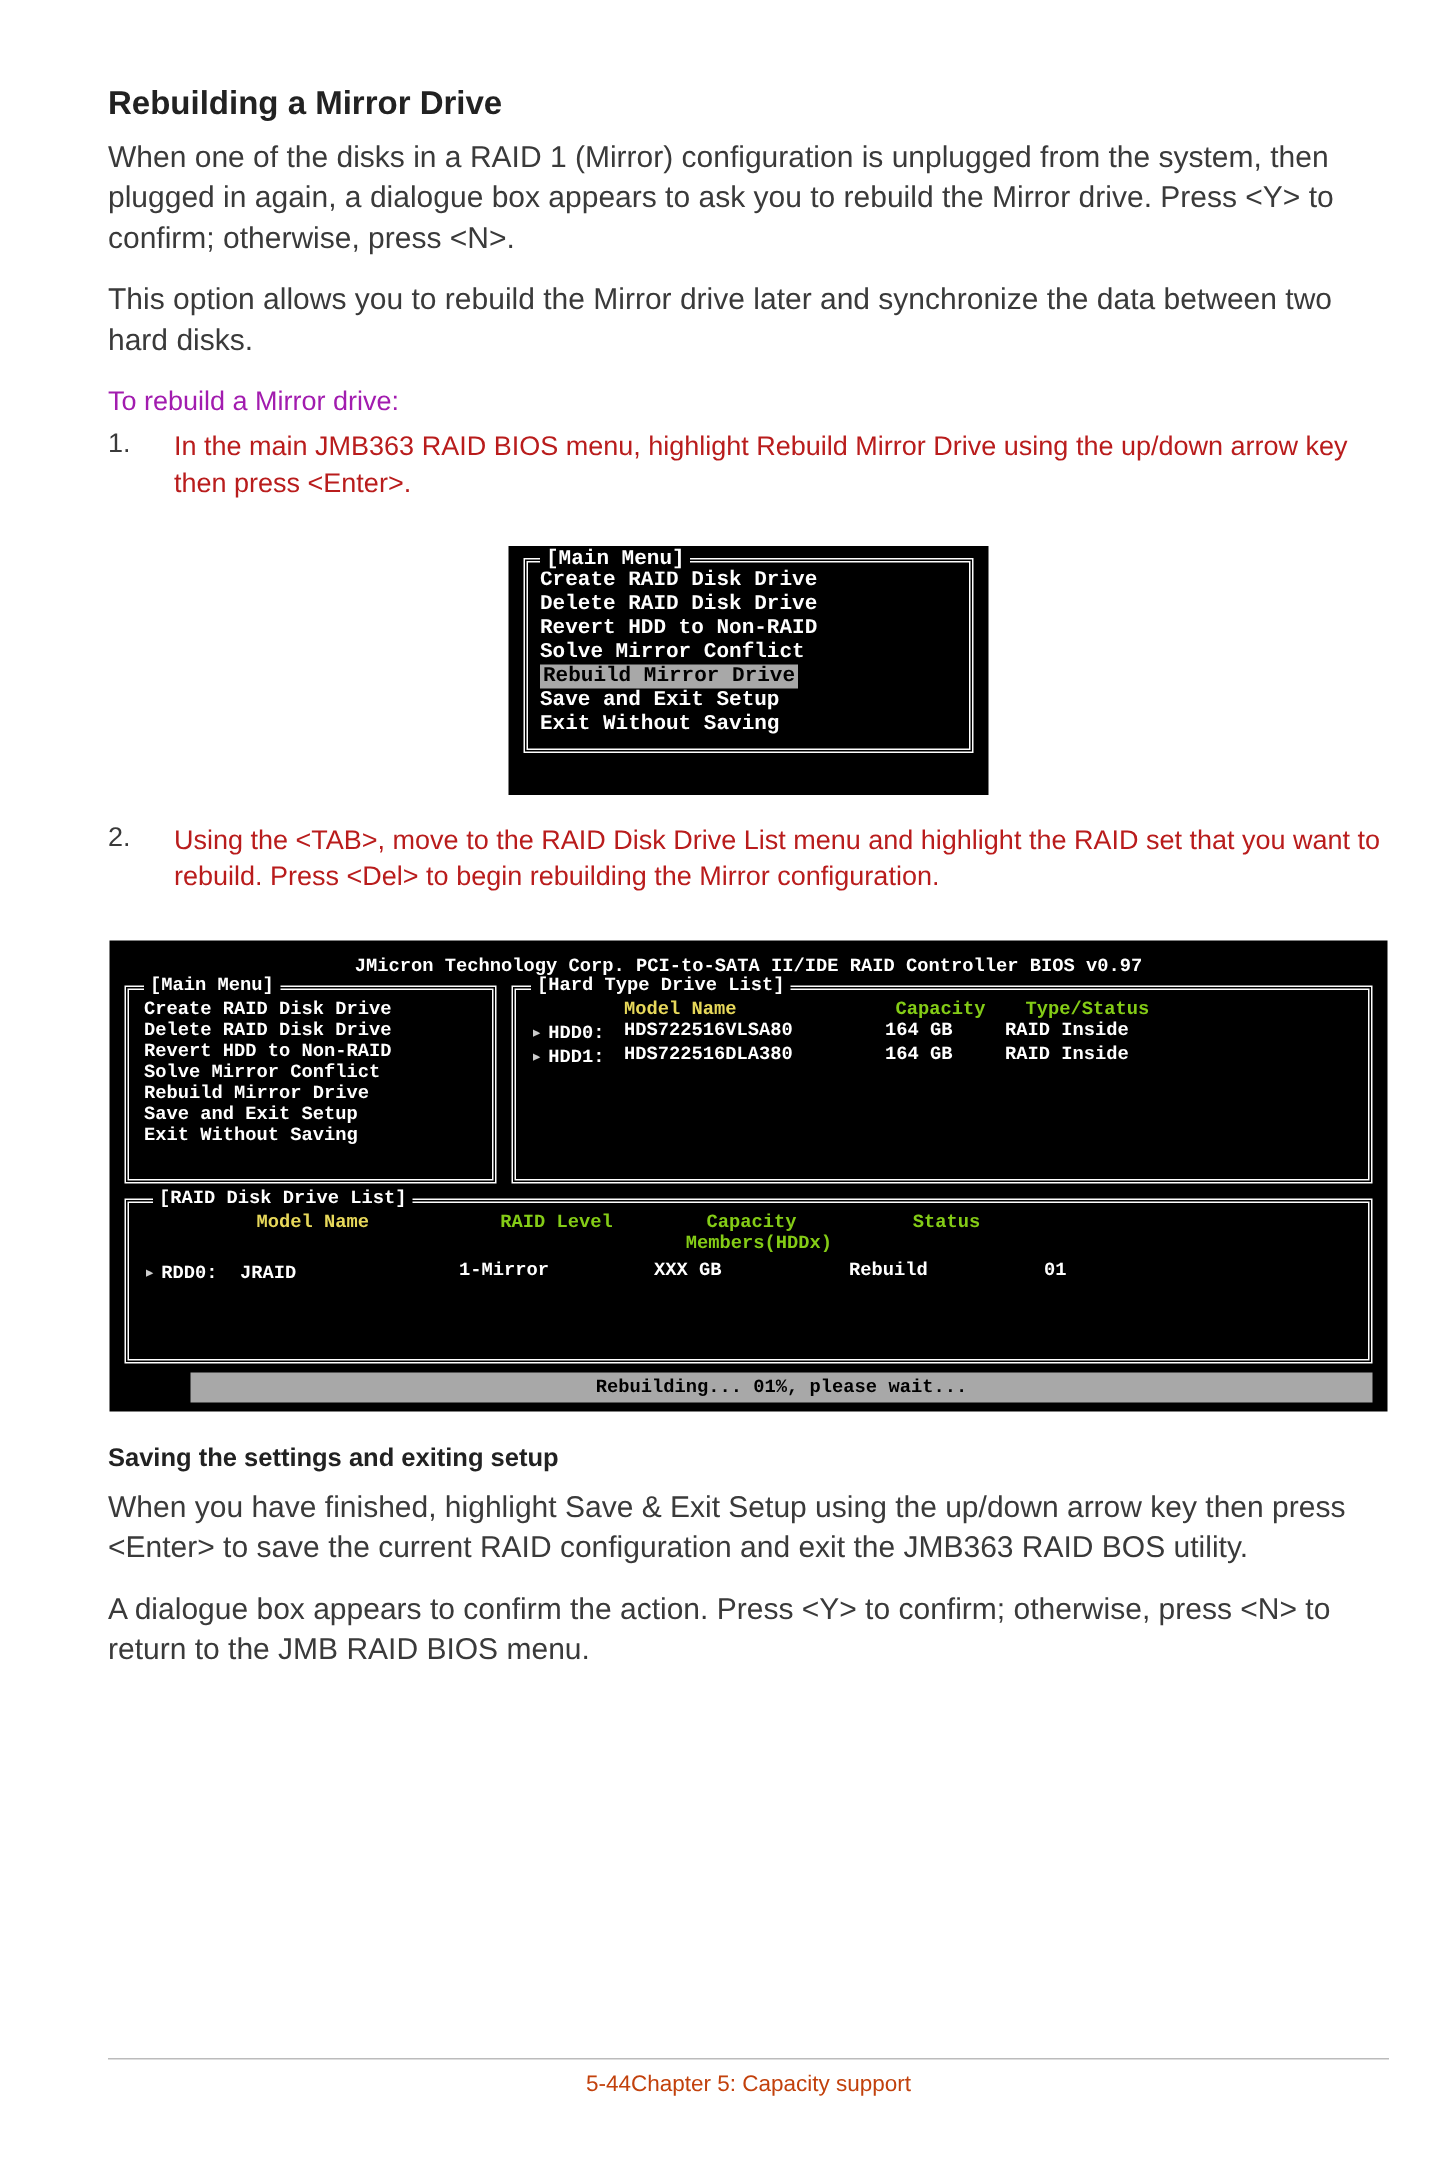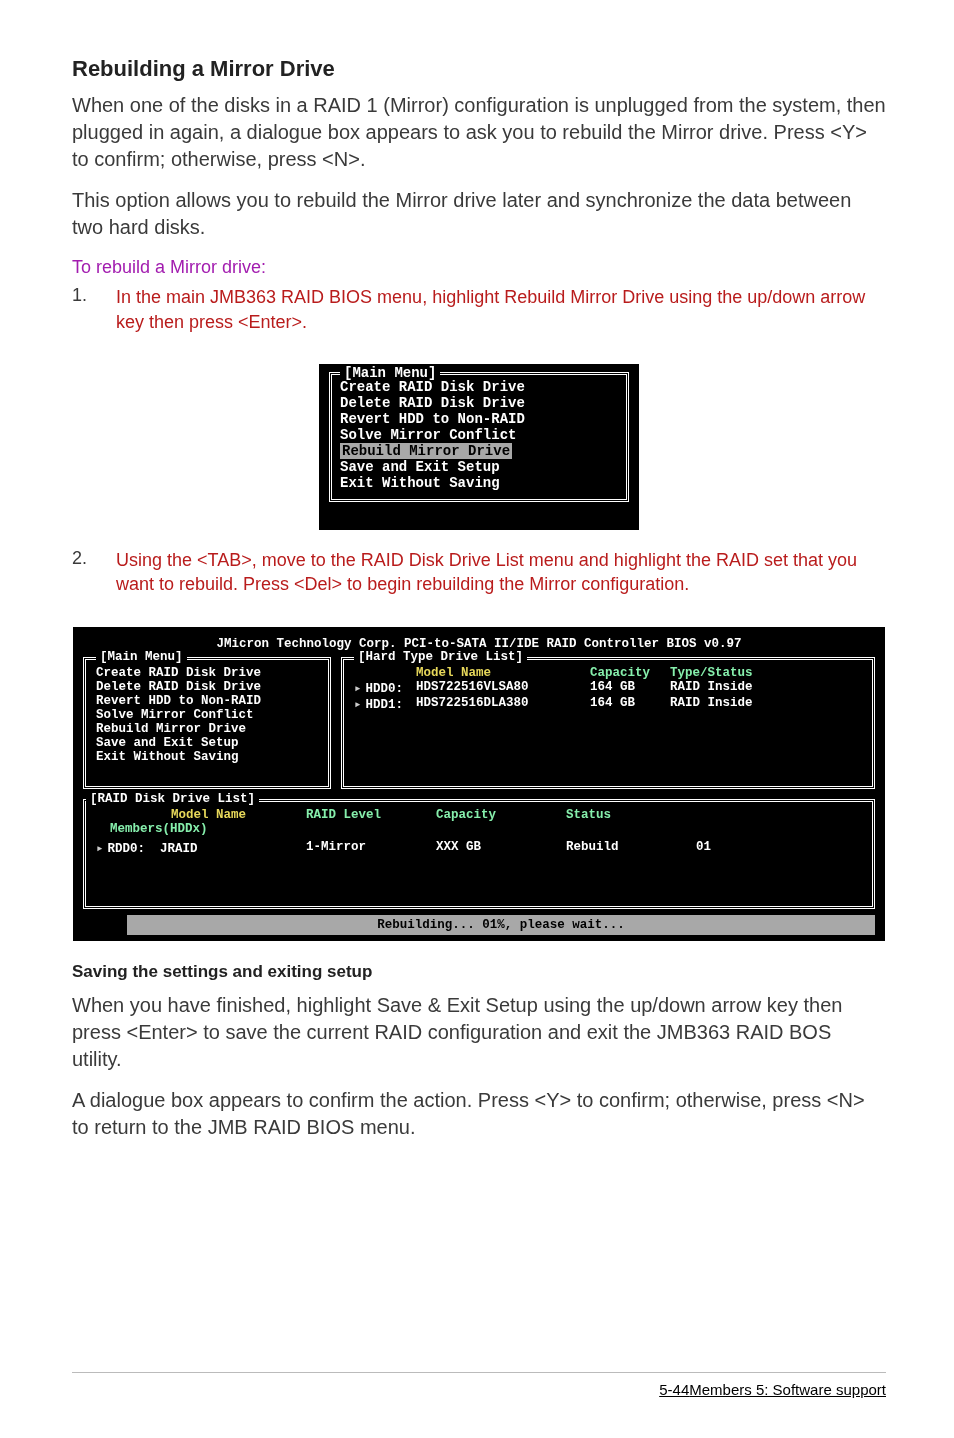--- a/index.html
+++ b/index.html
@@ -1,17 +1,17 @@
 <!DOCTYPE html>
 <html><head>
 <meta charset="utf-8">
 <style>
   * { box-sizing: border-box; margin: 0; padding: 0; }
   html, body { width: 954px; height: 1438px; background: #fff; font-family: Arial, Helvetica, sans-serif; color: #333; }
-  .page { padding: 56px 68px 40px 72px; display: flex; flex-direction: column; height: 100%; }
+  .page { padding: 56px 28px 40px 72px; display: flex; flex-direction: column; height: 100%; }
   h2.section { font-size: 22px; font-weight: bold; color: #222; margin-bottom: 10px; }
   p.body { font-size: 20px; line-height: 1.35; color: #3a3a3a; margin-bottom: 14px; }
   p.step-intro { font-size: 18px; line-height: 1.35; color: #a21caf; margin-bottom: 6px; }
   ol.steps { list-style: none; padding: 0; margin: 0 0 10px 0; }
   ol.steps li { display: flex; margin-bottom: 12px; }
   ol.steps li .num { width: 44px; flex-shrink: 0; font-size: 18px; color: #3a3a3a; }
   ol.steps li .txt { font-size: 18px; line-height: 1.35; color: #b91c1c; }
   ol.steps li .indent { margin-top: 8px; }
   .bios-small-wrap { display: flex; justify-content: center; margin: 8px 0 18px 0; }
   .bios-small {
@@ -27,27 +27,27 @@
     font-family: "Consolas", "Courier New", monospace; font-size: 12.5px; color: #fff; font-weight: bold;
     border: 1px solid #fff;
   }
   .bios-large .header { text-align: center; padding: 2px 4px 6px 4px; white-space: pre; }
   .bios-large .row { display: flex; gap: 10px; }
   .bios-large .col { position: relative; }
   .bios-large .col .legend { position: absolute; top: -10px; left: 10px; background: #000; padding: 0 4px; }
   .bios-large .col.left { width: 248px; border: 3px double #fff; padding: 6px 10px 22px 10px; }
   .bios-large .col.right { flex: 1; border: 3px double #fff; padding: 6px 10px 22px 10px; }
   .bios-large .raid-list { border: 3px double #fff; padding: 6px 10px 50px 10px; margin-top: 10px; position: relative; }
-  .bios-large .raid-list .legend { position: absolute; top: -10px; left: 0; background: #000; padding: 0 4px; }
-  .cyan { color: #86efac; }
+  .bios-large .raid-list .legend { position: absolute; top: -10px; left: 16px; background: #000; padding: 0 4px; }
+  .cyan { color: #84cc16; text-align: center; }
   .yel  { color: #e7d85a; }
   .mono-line { white-space: pre; }
   .tri::before { content: "\25B8"; margin-right: 4px; color: #ccc; }
   .status-bar { background: #a8a8a8; color: #000; text-align: center; padding: 3px 0; margin-top: 6px; font-weight: bold; margin-left: 44px; }
-  .footer-rule { border-top: 1px solid #bbb; margin-top: auto; padding-top: 8px; display: flex; justify-content: flex-end; font-size: 15px; color: #000000; text-decoration: underline; }
+  .footer-rule { border-top: 1px solid #bbb; margin-top: auto; padding-top: 8px; display: flex; justify-content: center; font-size: 15px; color: #c2410c; }
   h3.subsection { font-size: 17px; font-weight: bold; color: #222; margin: 6px 0 10px 0; }
   .hd-table { display: grid; grid-template-columns: 56px 168px 74px 110px; column-gap: 6px; }
   .hd-table span { white-space: pre; }
   .rd-table { display: grid; grid-template-columns: 210px 130px 130px 130px auto; }
   .rd-table span { white-space: pre; }
 </style>
 </head>
 <body>
 
 <div class="page">
@@ -142,16 +142,16 @@
     </div>
     <div class="status-bar">Rebuilding... 01%, please wait...</div>
   </div>
 
   <h3 class="subsection">Saving the settings and exiting setup</h3>
   <p class="body">When you have finished, highlight Save &amp; Exit Setup using the up/down arrow key then press &lt;Enter&gt; to save the current RAID configuration and exit the JMB363 RAID BOS utility.</p>
   <p class="body">A dialogue box appears to confirm the action. Press &lt;Y&gt; to confirm; otherwise, press &lt;N&gt; to return to the JMB RAID BIOS menu.</p>
 
   <div class="footer-rule">
     <span>5-44</span>
-    <span>Members 5: Software support</span>
+    <span>Chapter 5: Capacity support</span>
   </div>
 
 </div>
 
 </body></html>

